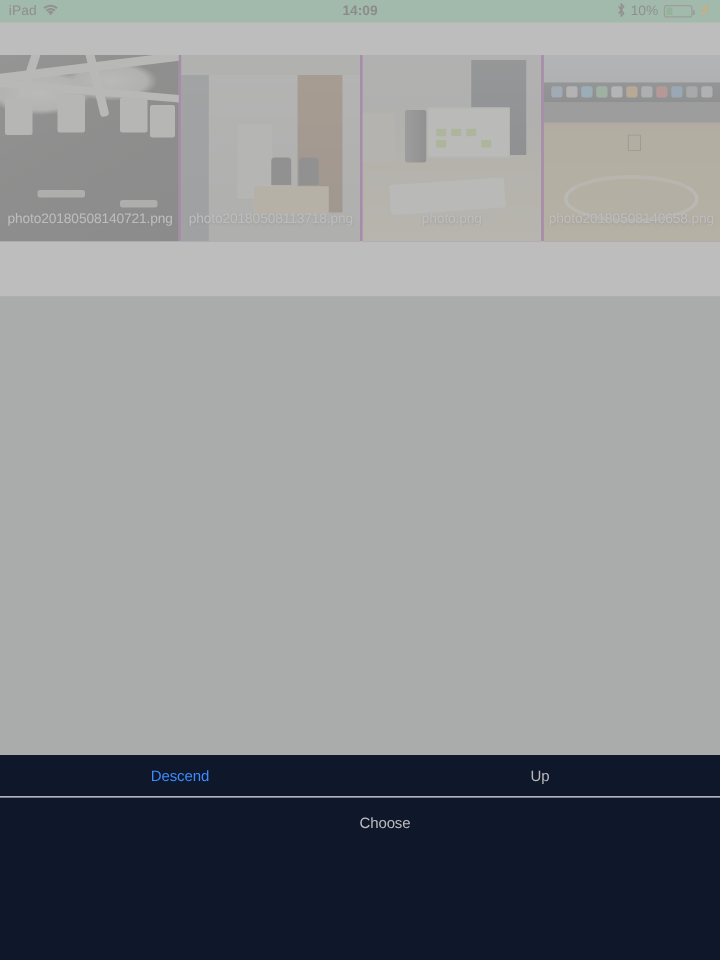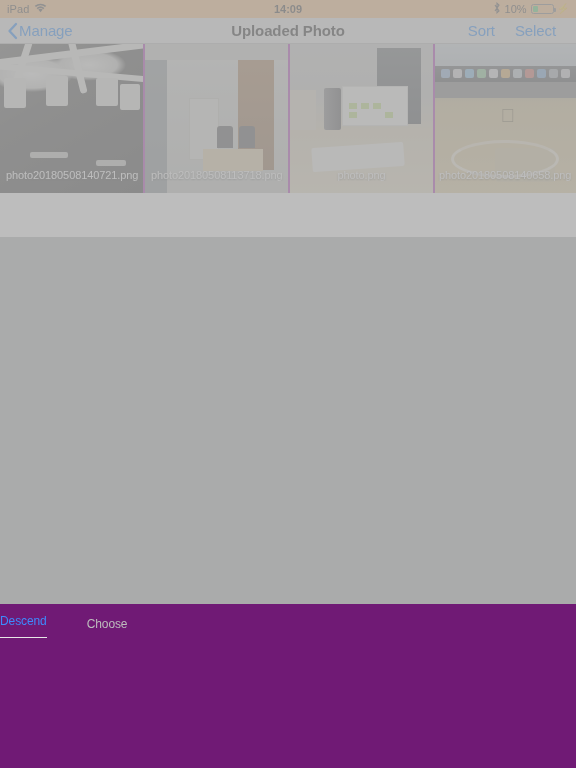--- a/index.html
+++ b/index.html
@@ -13,21 +13,21 @@
     position:relative;
     width:576px; height:768px;
     overflow:hidden;
     background:#ffffff;
   }
 
   
   .statusbar {
     position:absolute; top:0; left:0;
     width:576px; height:18px;
-    background:#fdba74;
+    background:#86efac;
     display:flex; align-items:center;
     font-size:11px; color:#2b2b2b;
     padding:0 6px 0 7px;
   }
   .sb-left { display:flex; align-items:center; gap:5px; }
   .sb-device { font-size:11px; letter-spacing:0.1px; }
   .sb-center {
     position:absolute; left:0; width:576px; top:0; height:18px;
     display:flex; align-items:center; justify-content:center;
     font-size:11px; font-weight:600; color:#1d1d1d;
@@ -175,22 +175,22 @@
   .dim-below {
     position:absolute; top:193px; left:0;
     width:576px; height:411px;
     background:#aaabab;
   }
 
   
   .sheet {
     position:absolute; left:0; bottom:0;
     width:576px; height:164px;
-    background:#701a75;
-    display:flex; flex-direction:row;
+    background:#0f172a;
+    display:flex; flex-direction:column;
   }
   .sheet-row {
     position:relative;
     display:flex; align-items:center;
     border-bottom:0.5px solid #e7e7e7;
     flex:0 0 auto;
   }
   .row-order { height:34px; }
   .row-opt   { height:30px; justify-content:center; }
   .row-last  { height:39px; justify-content:center; border-bottom:none;margin-left:40px; }
@@ -240,37 +240,20 @@
         </svg>
       </span>
       <span>10%</span>
       <span class="battery">
         <span class="battery-fill" id="batt-fill" style="width: 28%; background: rgb(76, 210, 99);"></span>
       </span>
       <span class="bolt">⚡</span>
     </div>
   </div>
 
-  <div class="navbar">
-    <div class="nav-left">
-      <span class="chev-back">
-        <svg width="11" height="18" viewBox="0 0 11 18">
-          <path d="M9 2 L2.5 9 L9 16" fill="none" stroke="#067aff" stroke-width="2.3" stroke-linecap="round" stroke-linejoin="round"></path>
-        </svg>
-      </span>
-      <span class="nav-btn">Manage</span>
-    </div>
-
-    <div class="nav-title">Uploaded Photo</div>
-
-    <div class="nav-right">
-      <span class="nav-btn">Sort</span>
-      <span class="nav-btn">Select</span>
-    </div>
-  </div>
 
   <div class="content">
     <div class="photo-row">
 
       <div class="thumb">
         <div class="thumb-art art1">
           <span class="bar" style="left:-6px;top:6px;width:160px;height:7px;transform:rotate(-7deg)"></span>
           <span class="bar" style="left:-6px;top:26px;width:160px;height:6px;transform:rotate(5deg)"></span>
           <span class="bar" style="left:18px;top:-4px;width:7px;height:52px;transform:rotate(18deg)"></span>
           <span class="bar" style="left:74px;top:-6px;width:7px;height:56px;transform:rotate(-14deg)"></span>
@@ -342,20 +325,21 @@
 
     <div class="dim-below"></div>
   </div>
 
   <div class="dimmer"></div>
 
   <div class="sheet">
 
     <div class="sheet-row row-order">
       <span class="half blue">Descend</span>
+      <span class="half muted">Up</span>
     </div>
 
 
 
 
     <div class="sheet-row row-last">
       <span class="opt-label muted3">Choose</span>
     </div>
 
   </div>

